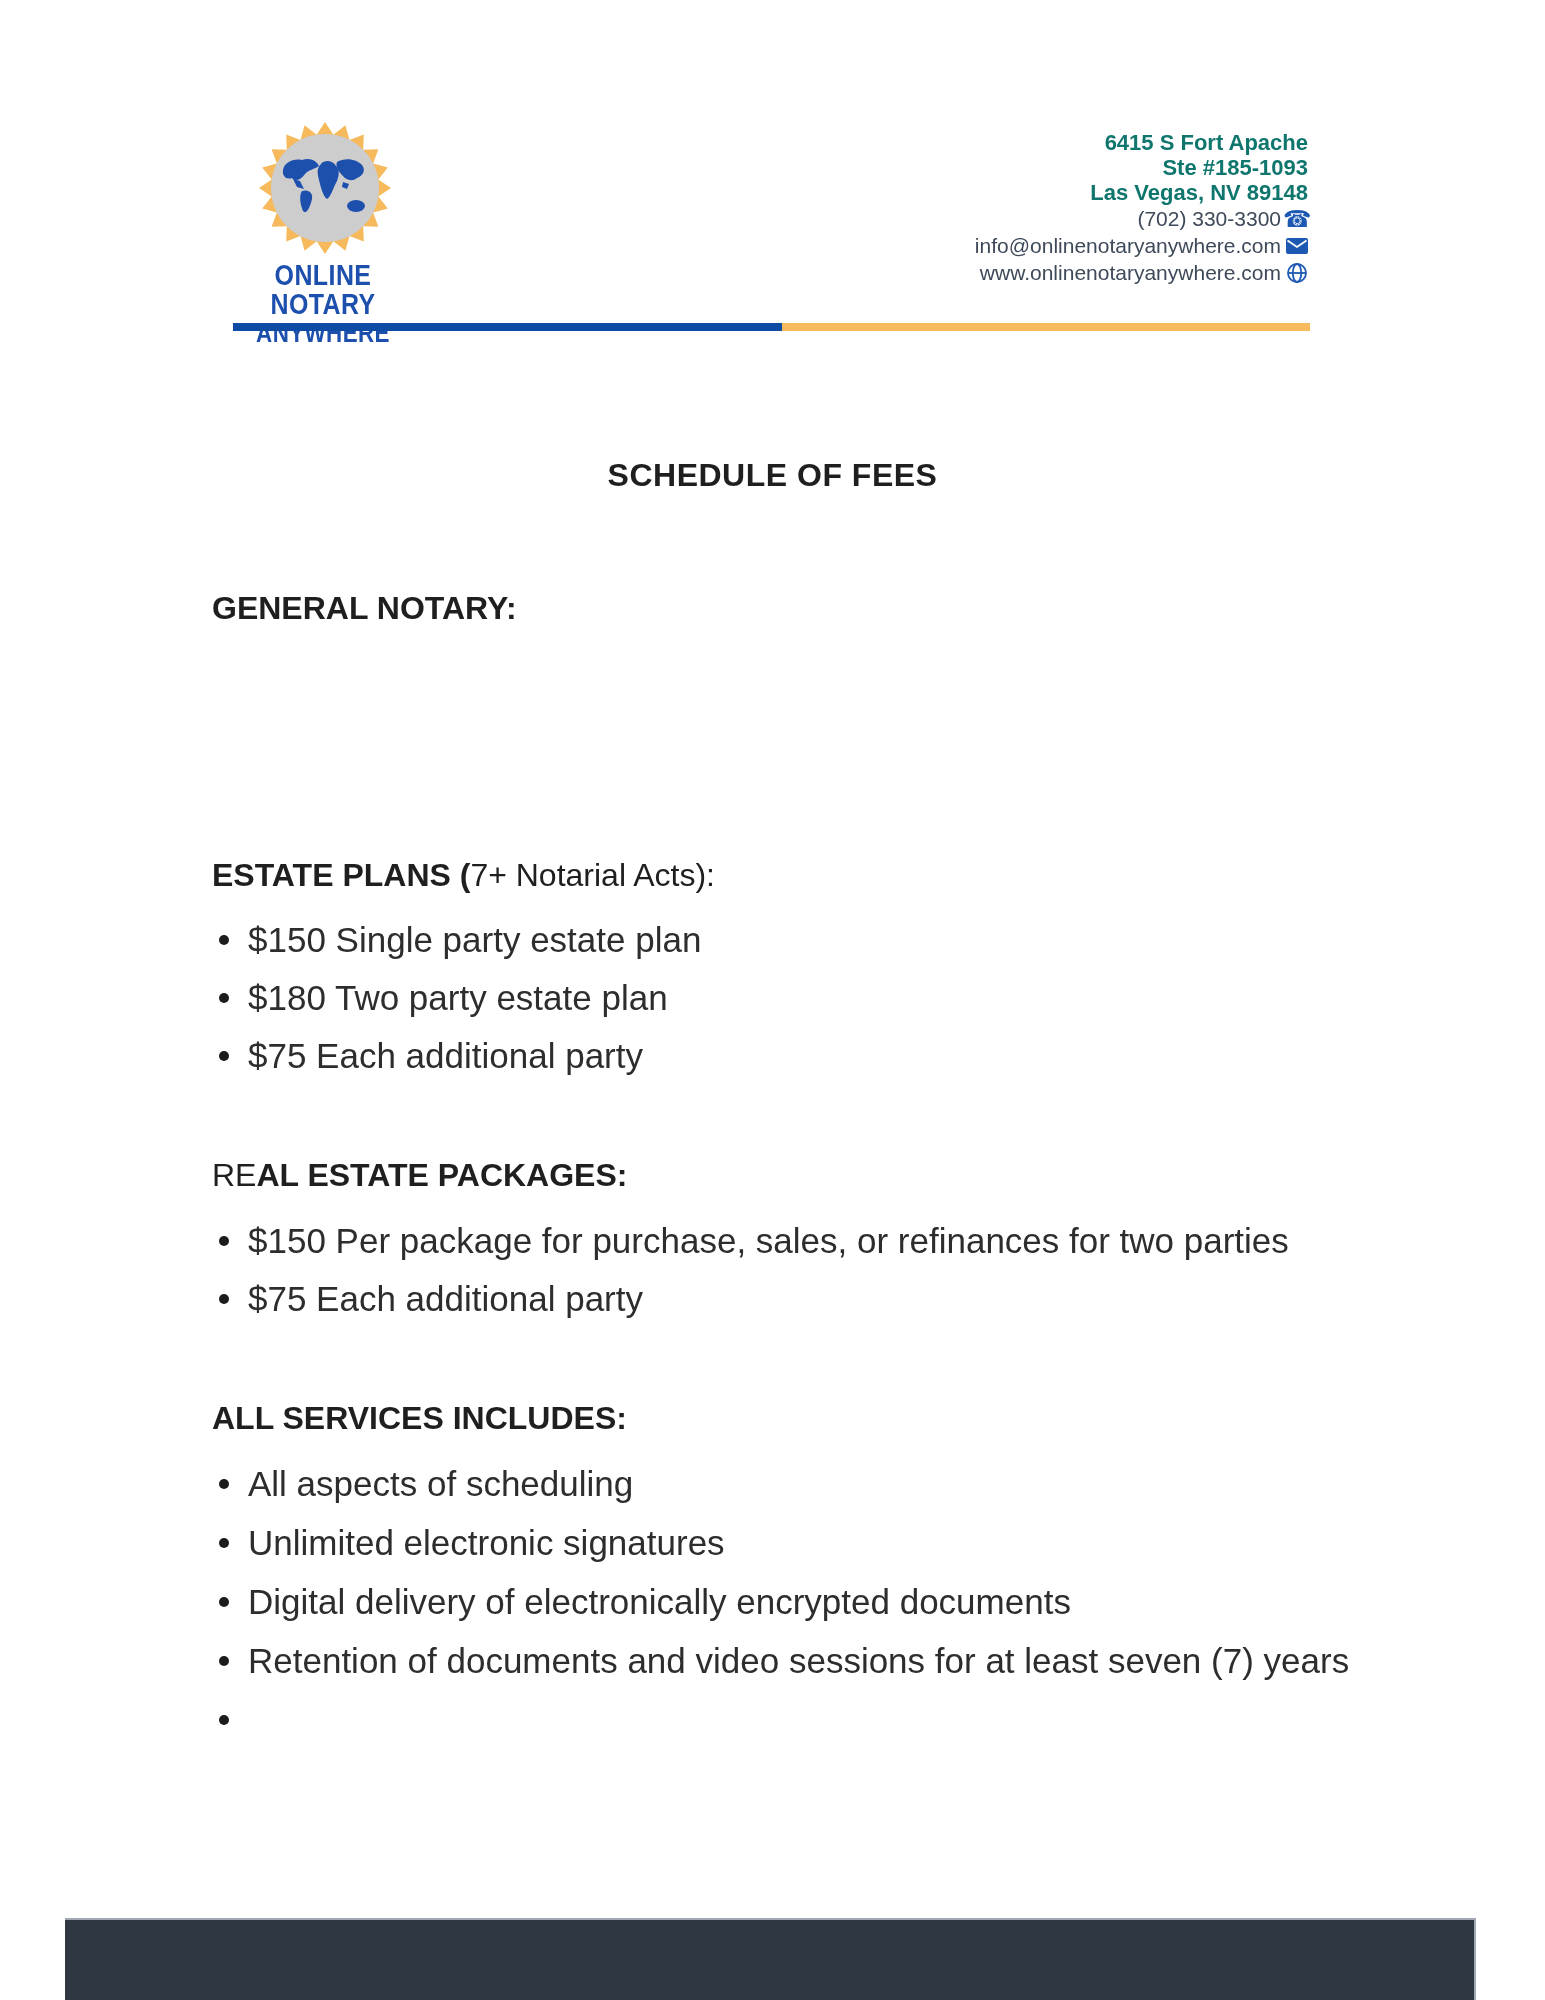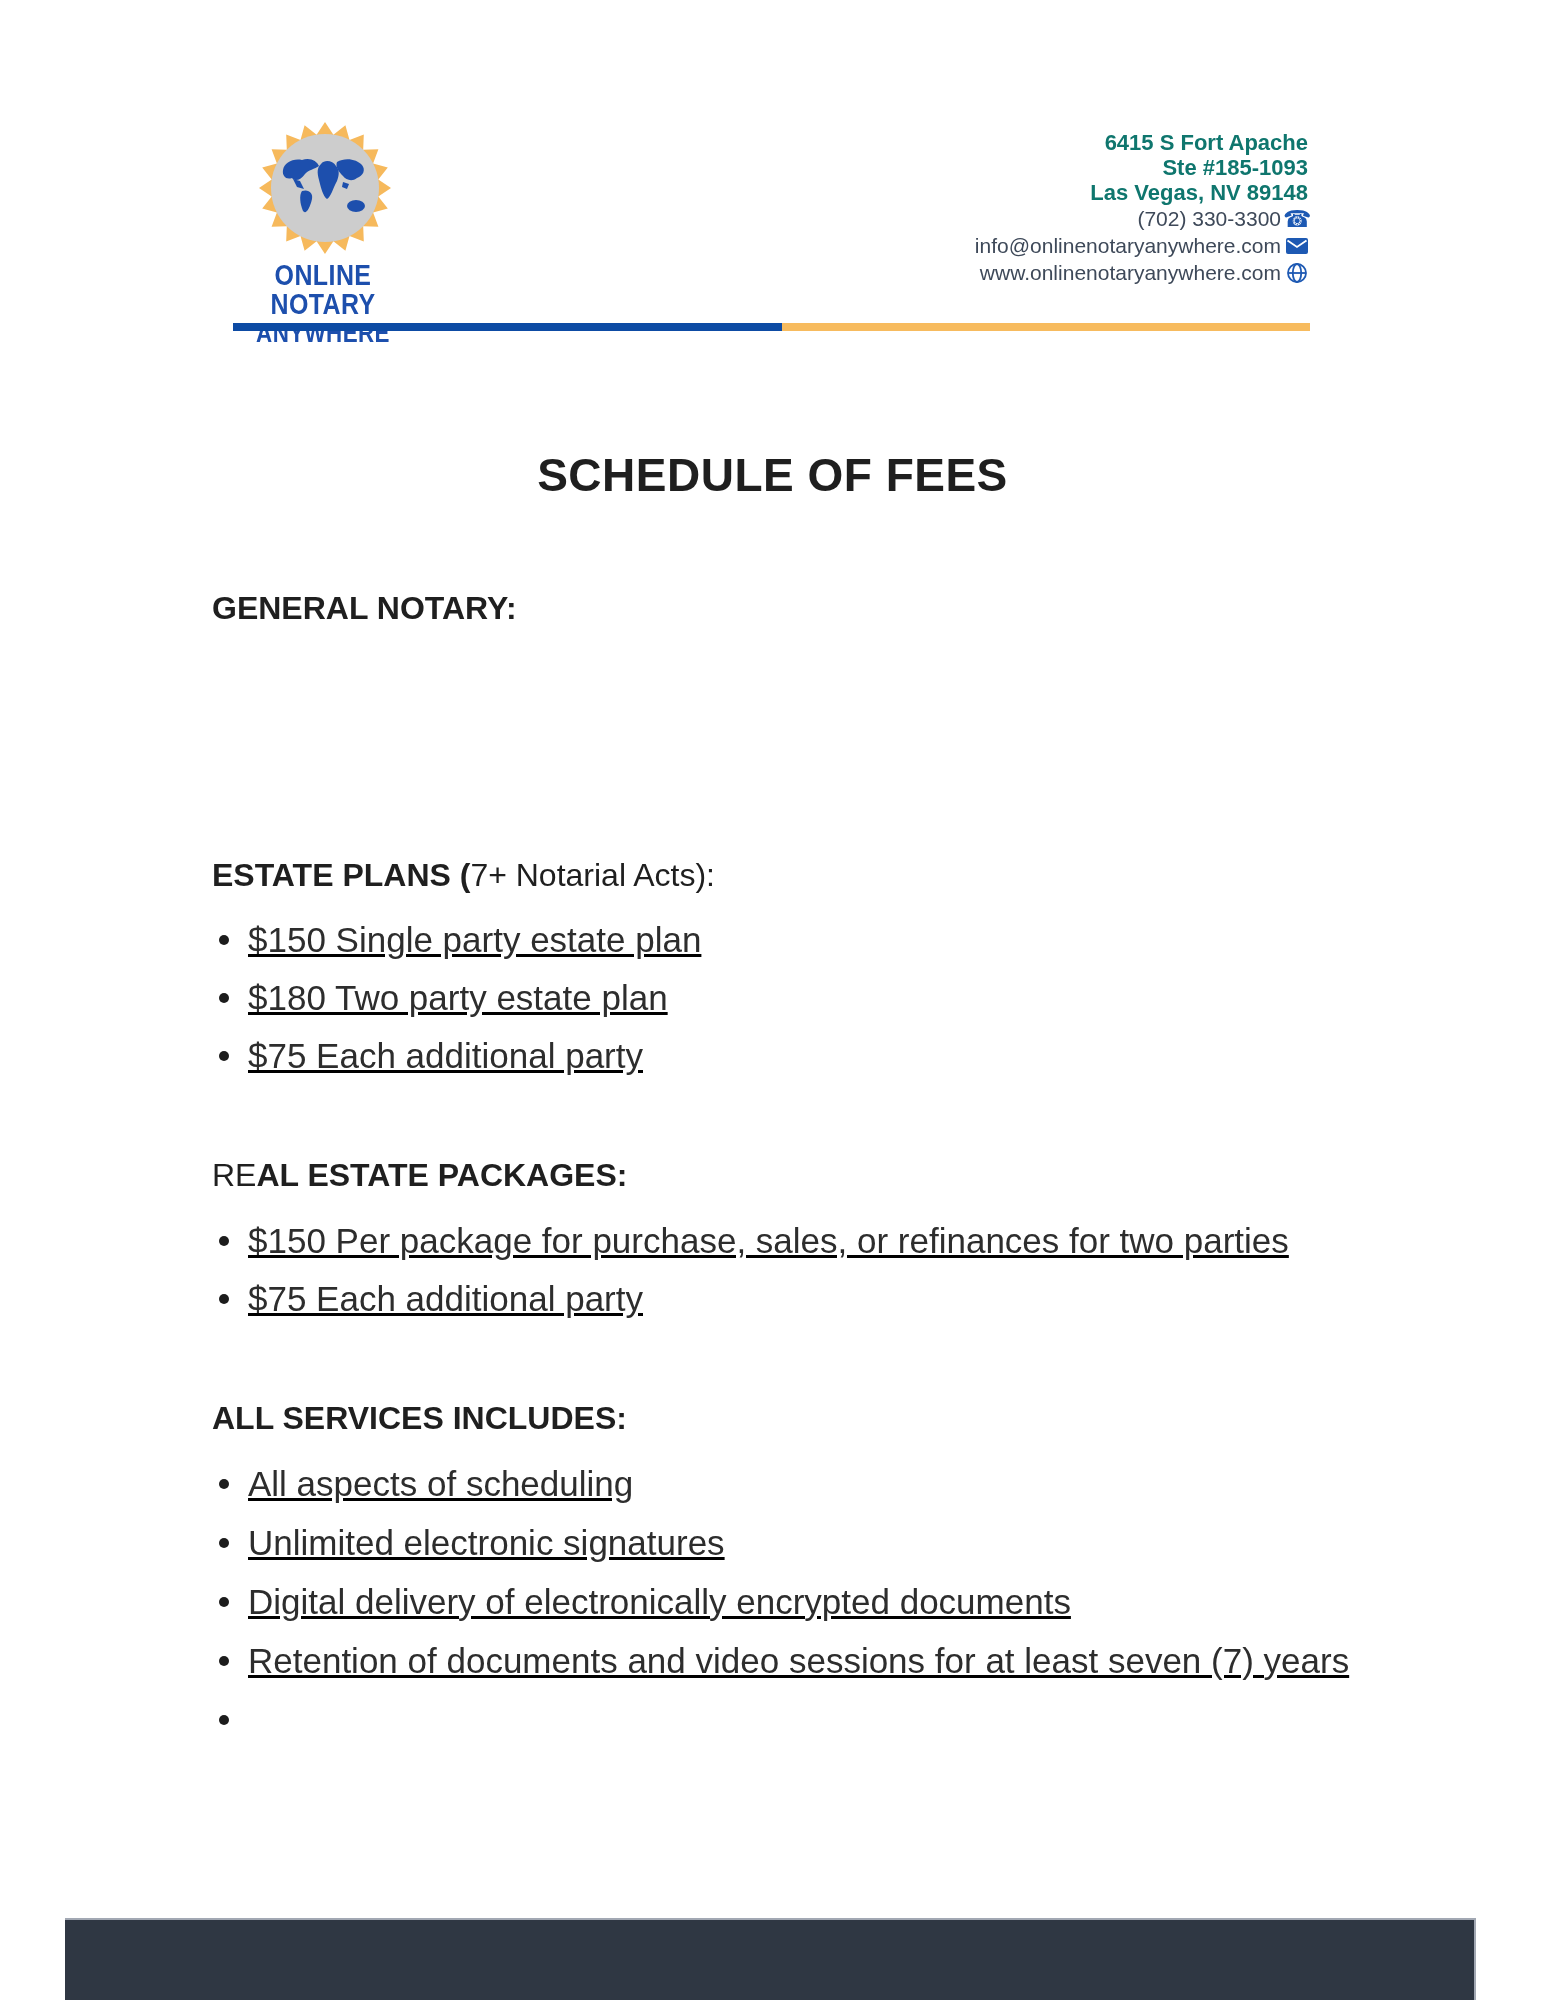--- a/index.html
+++ b/index.html
@@ -25,34 +25,34 @@
   .crow:first-of-type{margin-top:5px;}
   .crow .cicon{width:22px;height:22px;display:flex;align-items:center;justify-content:center;}
   .phone-glyph{color:#1d59b3;font-size:23px;line-height:22px;font-family:"DejaVu Sans", sans-serif;}
   .divider{
     position:absolute;left:233px;top:323px;width:1077px;height:8px;
     background:linear-gradient(to right,#0d4ba4 0 51%,#f7bb5e 51% 100%);
   }
   
   .doc-title{
     position:absolute;left:0;top:449px;width:100%;text-align:center;
-    font-size:46px;line-height:52px;font-weight:bold;color:#1f1f1f;letter-spacing:0.5px;
+    font-size:32px;line-height:52px;font-weight:bold;color:#1f1f1f;letter-spacing:0.5px;
   }
   .sec-heading{
     position:absolute;left:212px;font-size:32px;line-height:48px;color:#1f1f1f;
     white-space:nowrap;
   }
   .sec-heading .hb{font-weight:bold;}
   .sec-heading .hr{font-weight:normal;}
   .blist{position:absolute;left:219px;}
   .dot{width:10px;height:10px;border-radius:50%;background:#1c1c1c;flex:none;}
   .wrap-item{display:flex;top:648px;}
   .wrap-item .dot{margin-top:31px;margin-right:19px;}
   .wrap-item .itext{width:1150px;font-size:36px;line-height:71px;color:#2d2d2d;}
-  .brow{display:flex;align-items:center;height:58px;text-decoration:underline;}
+  .brow{display:flex;align-items:center;height:58px;}
   .brow .dot{margin-right:19px;}
   .brow .itext{font-size:35px;color:#2d2d2d;white-space:nowrap;}
   .rows59 .brow{height:59px;text-align:center;}
   
   .footer-bar{
     position:absolute;left:65px;top:1918px;width:1411px;height:82px;
     background:#2f3743;border-top:2px solid #a2a8b3;border-right:2px solid #a2a8b3;
     box-sizing:border-box;
   }
 </style>

